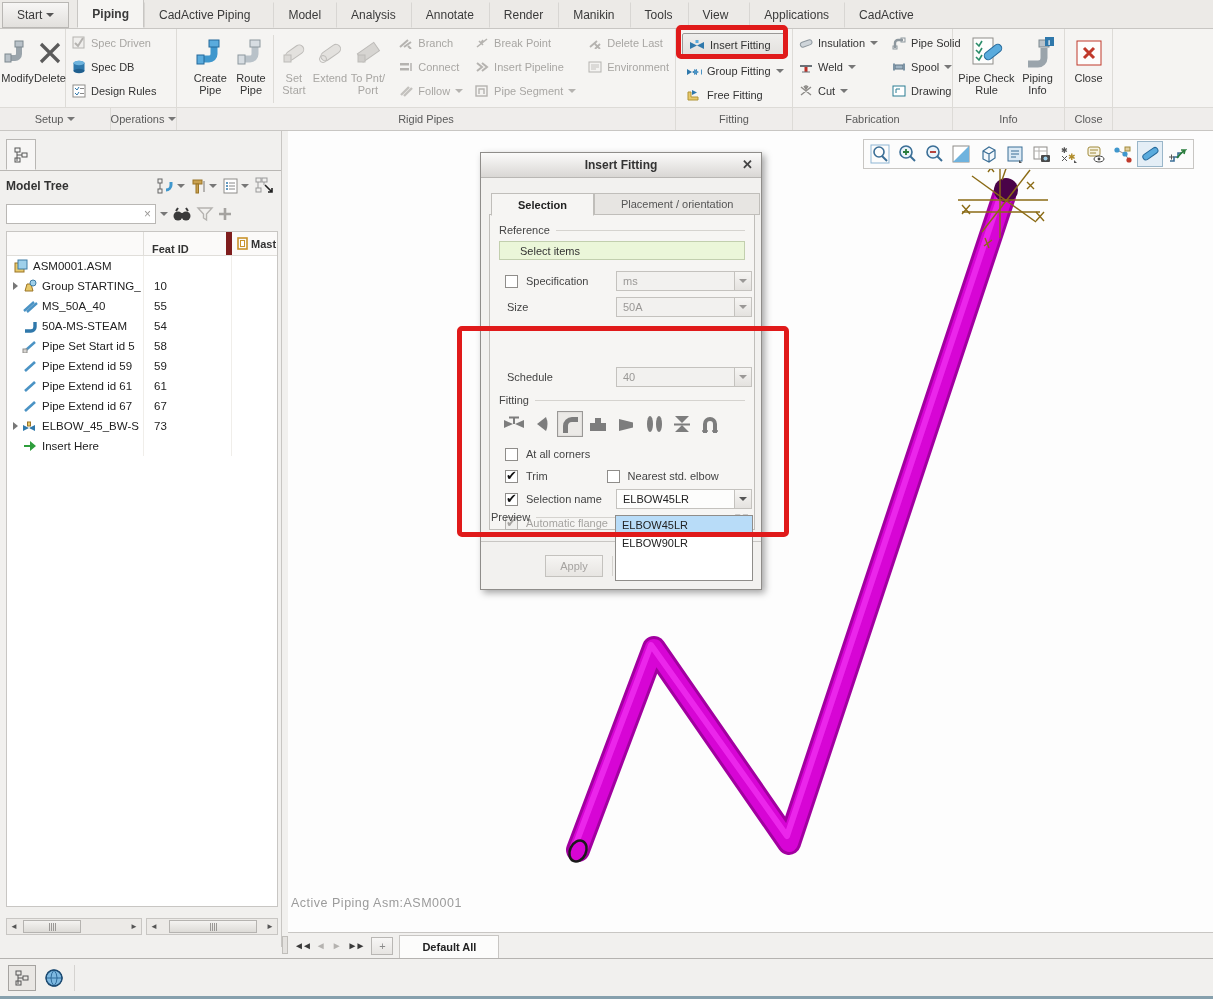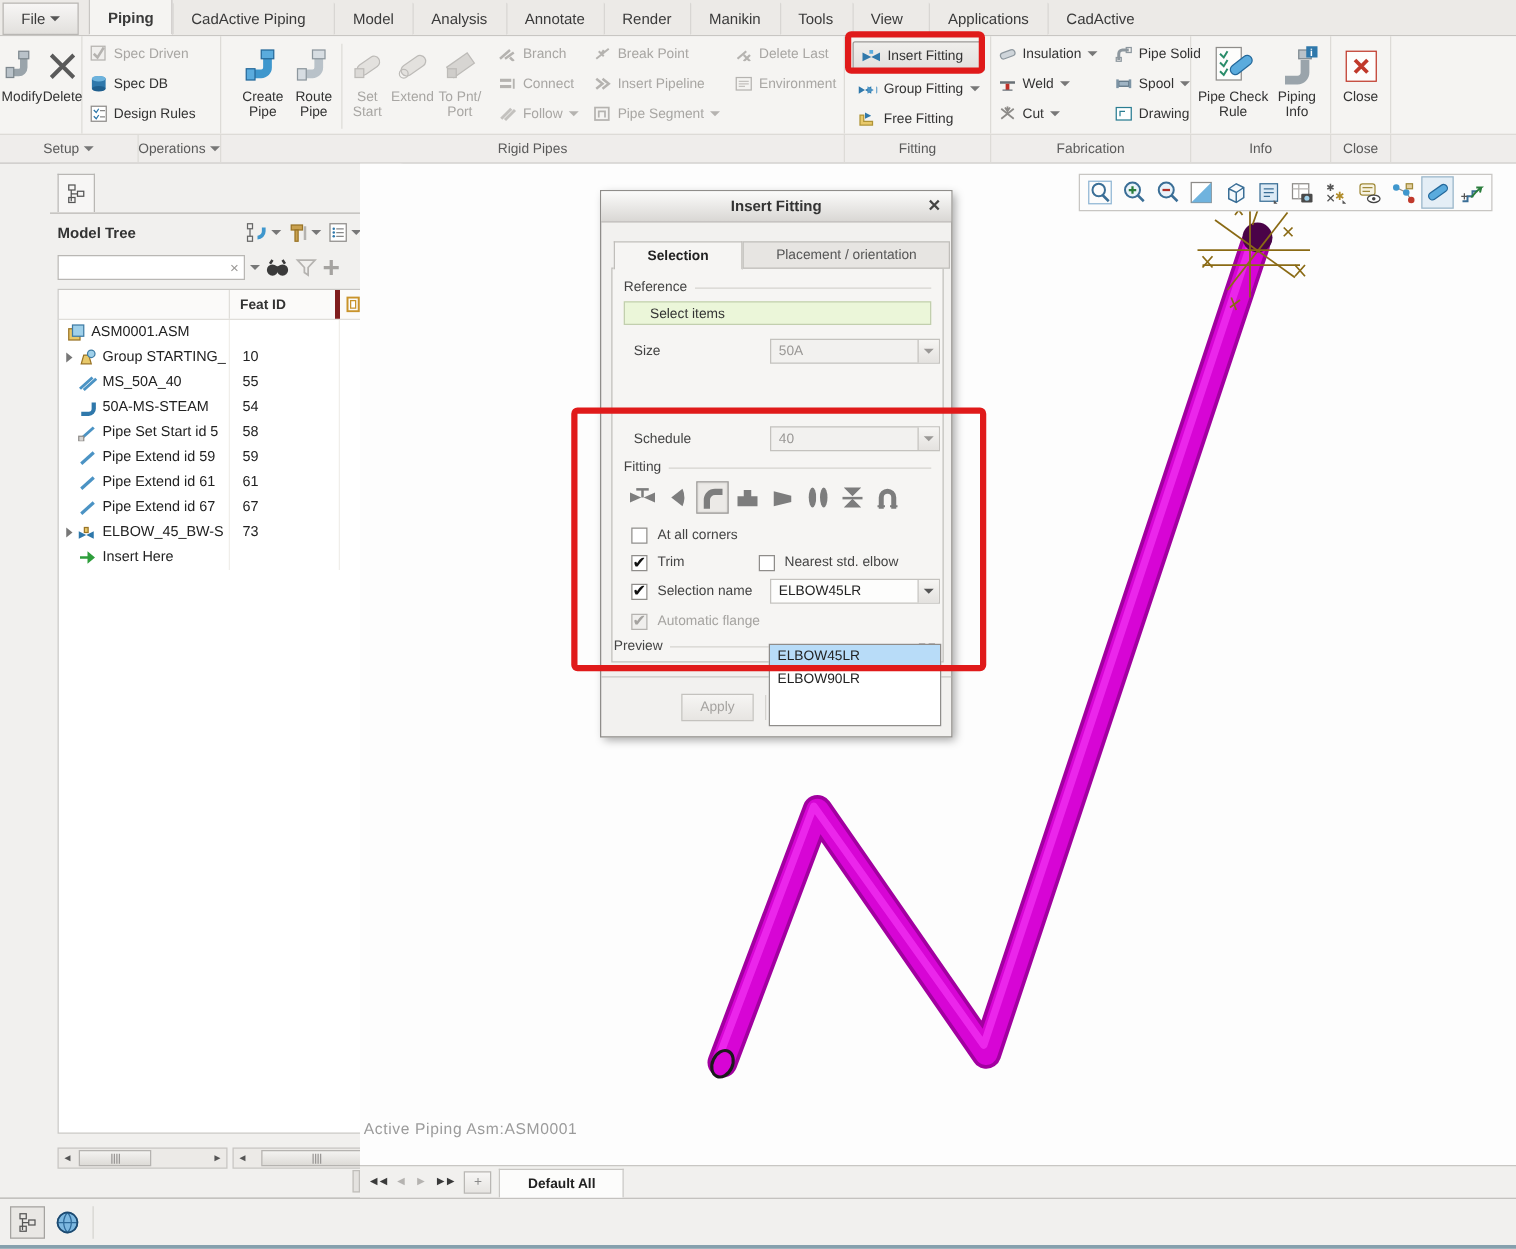--- a/index.html
+++ b/index.html
@@ -22,31 +22,31 @@
   .glabel { display:flex; align-items:center; justify-content:center; gap:4px; color:#5a5a5a; border-right:1px solid #dddbd7; font-size:11px; }
   .smallitem { display:flex; align-items:center; gap:5px; height:24px; padding:0 6px; white-space:nowrap; cursor:default; }
   .smallitem.disabled { color:#a8a6a3; }
   .bigbtn { display:flex; flex-direction:column; align-items:center; justify-content:flex-start; text-align:center; width:44px; padding-top:3px; line-height:12px; cursor:default; }
   .bigbtn.disabled { color:#a8a6a3; }
   .bigbtn .bicon { height:38px; display:flex; align-items:center; justify-content:center; }
   .vsep { width:1px; background:#dddbd7; margin:4px 2px; }
   .pressedbtn { background:linear-gradient(#efeeec,#e2e0dd); border:1px solid #9a9896; border-radius:2px; }
 
   
-  .panel { position:absolute; left:0; top:131px; width:282px; height:816px; background:#f1f0ee; border-right:1px solid #c8c6c3;margin-left:40px; }
+  .panel { position:absolute; left:0; top:131px; width:282px; height:816px; background:#f1f0ee; border-right:1px solid #c8c6c3; }
   .panel-tab { position:absolute; left:6px; top:8px; width:30px; height:31px; background:#f7f6f5; border:1px solid #b9b7b4; border-bottom:1px solid #f7f6f5; display:flex; align-items:center; justify-content:center; }
   .panel-head { position:absolute; left:0; top:39px; width:100%; height:30px; border-top:1px solid #b9b7b4; display:flex; align-items:center; padding:0 6px; gap:6px; background:#f1f0ee; }
   .panel-head .title { font-weight:bold; font-size:12px; color:#333; margin-right:auto; }
   .hicon { display:flex; align-items:center; gap:2px; }
   .searchrow { position:absolute; left:0; top:69px; width:100%; height:28px; display:flex; align-items:center; padding:0 6px; gap:4px; }
   .searchbox { width:150px; height:20px; background:#fff; border:1px solid #b9b7b4; display:flex; align-items:center; justify-content:flex-end; padding:0 4px; color:#8a8a8a; }
   .treebox { position:absolute; left:6px; top:100px; right:3px; bottom:40px; background:#fff; border:1px solid #c8c6c3; overflow:hidden; }
   .treehead { display:flex; height:24px; border-bottom:1px solid #e0deda; background:#fbfaf9; font-weight:bold; color:#333; align-items:center; }
   .tcol-name { width:137px; border-right:1px solid #e0deda; height:100%; }
-  .tcol-feat { width:88px; border-right:4px solid #7f1d1d; height:100%; display:flex; align-items:center; padding-left:8px; }
+  .tcol-feat { width:88px; border-right:6px solid #7f1d1d; height:100%; display:flex; align-items:flex-end; padding-left:8px; }
   .tcol-mast { flex:1; height:100%; display:flex; align-items:center; gap:2px; padding-left:4px; overflow:hidden; white-space:nowrap; }
   .trow { display:flex; height:20px; align-items:center; font-size:11.5px; color:#222; }
   .trow .name { width:137px; display:flex; align-items:center; height:100%; overflow:hidden; white-space:nowrap; flex-shrink:0; border-right:1px solid #f0eeea; }
   .trow .feat { width:88px; padding-left:10px; border-right:1px solid #f0eeea; height:100%; display:flex; align-items:center;text-align:center; }
   .expander { width:0; height:0; border-top:4px solid transparent; border-bottom:4px solid transparent; border-left:5px solid #777; margin:0 4px 0 6px; flex-shrink:0; }
   .noexp { width:15px; flex-shrink:0; }
   .ticon { width:16px; height:14px; margin-right:4px; flex-shrink:0; }
   .hscroll { position:absolute; bottom:12px; height:17px; background:#eceae7; border:1px solid #c8c6c3; display:flex; align-items:center; }
   .hs-arrow { width:14px; height:100%; display:flex; align-items:center; justify-content:center; color:#555; font-size:8px; }
   .hs-track { flex:1; height:100%; position:relative; }
@@ -109,21 +109,21 @@
   svg { display:block; }
   .pipe-overlay { position:absolute; left:0; top:0; z-index:5; pointer-events:none; }
 </style>
 </head>
 <body>
 
 <div class="app">
 
   <div class="tabbar">
     <div class="rtab filetab">
-        <span>File</span>
+        <span>Start</span>
         <span class="caret"></span>
       </div>
     <div class="rtab active">Piping</div>
     <div class="rtab">CadActive Piping</div>
     <div class="rtab" style="margin-left:8px">Model</div>
     <div class="rtab">Analysis</div>
     <div class="rtab">Annotate</div>
     <div class="rtab">Render</div>
     <div class="rtab">Manikin</div>
     <div class="rtab">Tools</div>
@@ -811,20 +811,30 @@
     <div class="dpanel">
       <div class="grouphead">
           <span>Reference</span>
           <span class="rule"></span>
         </div>
       <div class="selectitems">
           <span>Select items</span>
         </div>
 
       <div class="frow" style="position:relative;">
+        <span class="cb" style="margin-left:6px"></span>
+        <span class="lbl" style="margin-left:8px">Specification</span>
+        <div class="combo">
+            <span>ms</span>
+            <span class="cbtn">
+              <span class="caret" style="border-top-color:#9a9896"></span>
+            </span>
+          </div>
+      </div>
+      <div class="frow" style="position:relative;">
         <span class="lbl" style="margin-left:8px">Size</span>
         <div class="combo">
             <span>50A</span>
             <span class="cbtn">
               <span class="caret" style="border-top-color:#9a9896"></span>
             </span>
           </div>
       </div>
       <div class="frow" style="position:relative;margin-top:44px;">
         <span class="lbl" style="margin-left:8px">Schedule</span>

